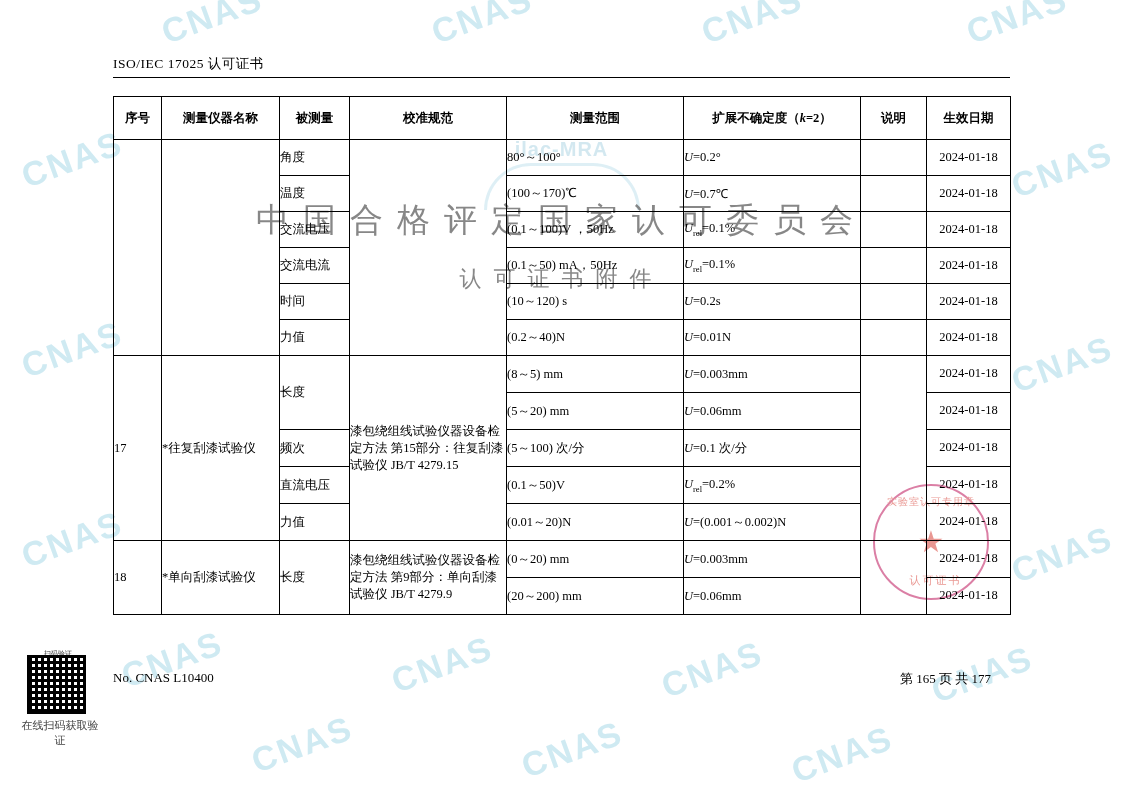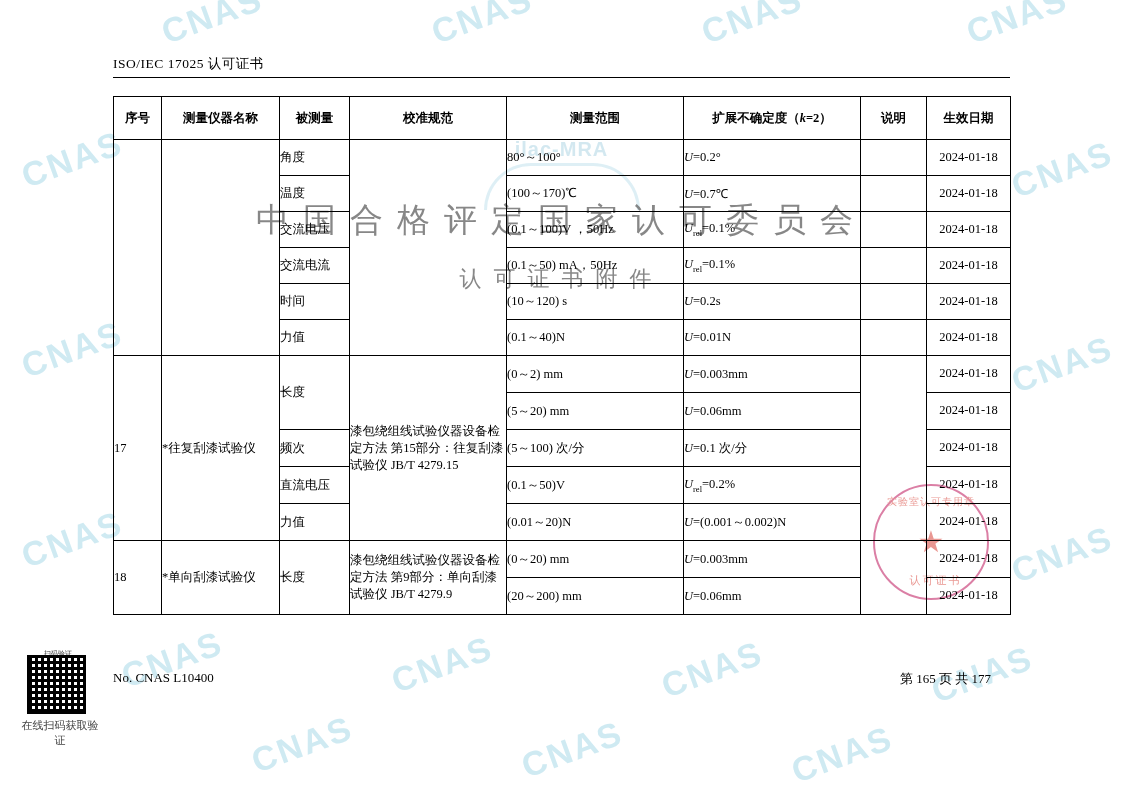--- a/index.html
+++ b/index.html
@@ -239,32 +239,32 @@
       </tr>
       <tr class="rowh">
         <td class="l">时间</td>
         <td class="l">(10～120) s</td>
         <td class="l"><i>U</i>=0.2s</td>
         <td class="l"></td>
         <td class="date">2024-01-18</td>
       </tr>
       <tr class="rowh">
         <td class="l">力值</td>
-        <td class="l">(0.1～40)N</td>
+        <td class="l">(0.2～40)N</td>
         <td class="l"><i>U</i>=0.01N</td>
         <td class="l"></td>
         <td class="date">2024-01-18</td>
       </tr>
 
       <tr class="rowh2">
         <td class="sn" rowspan="5">17</td>
         <td class="l" rowspan="5">*往复刮漆试验仪</td>
         <td class="l" rowspan="2">长度</td>
         <td class="l" rowspan="5">漆包绕组线试验仪器设备检定方法 第15部分：往复刮漆试验仪 JB/T 4279.15</td>
-        <td class="l">(0～2) mm</td>
+        <td class="l">(8～5) mm</td>
         <td class="l"><i>U</i>=0.003mm</td>
         <td class="l" rowspan="5"></td>
         <td class="date">2024-01-18</td>
       </tr>
       <tr class="rowh2">
         <td class="l">(5～20) mm</td>
         <td class="l"><i>U</i>=0.06mm</td>
         <td class="date">2024-01-18</td>
       </tr>
       <tr class="rowh2">

